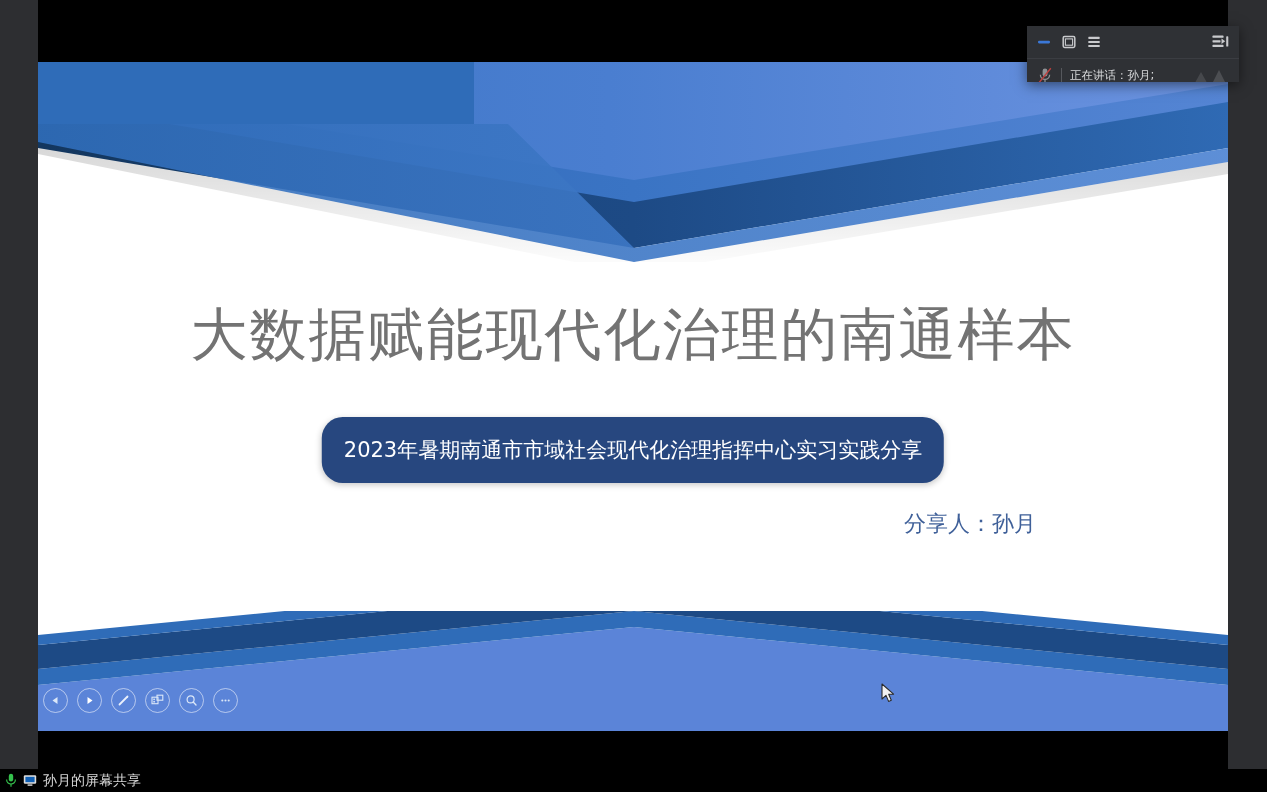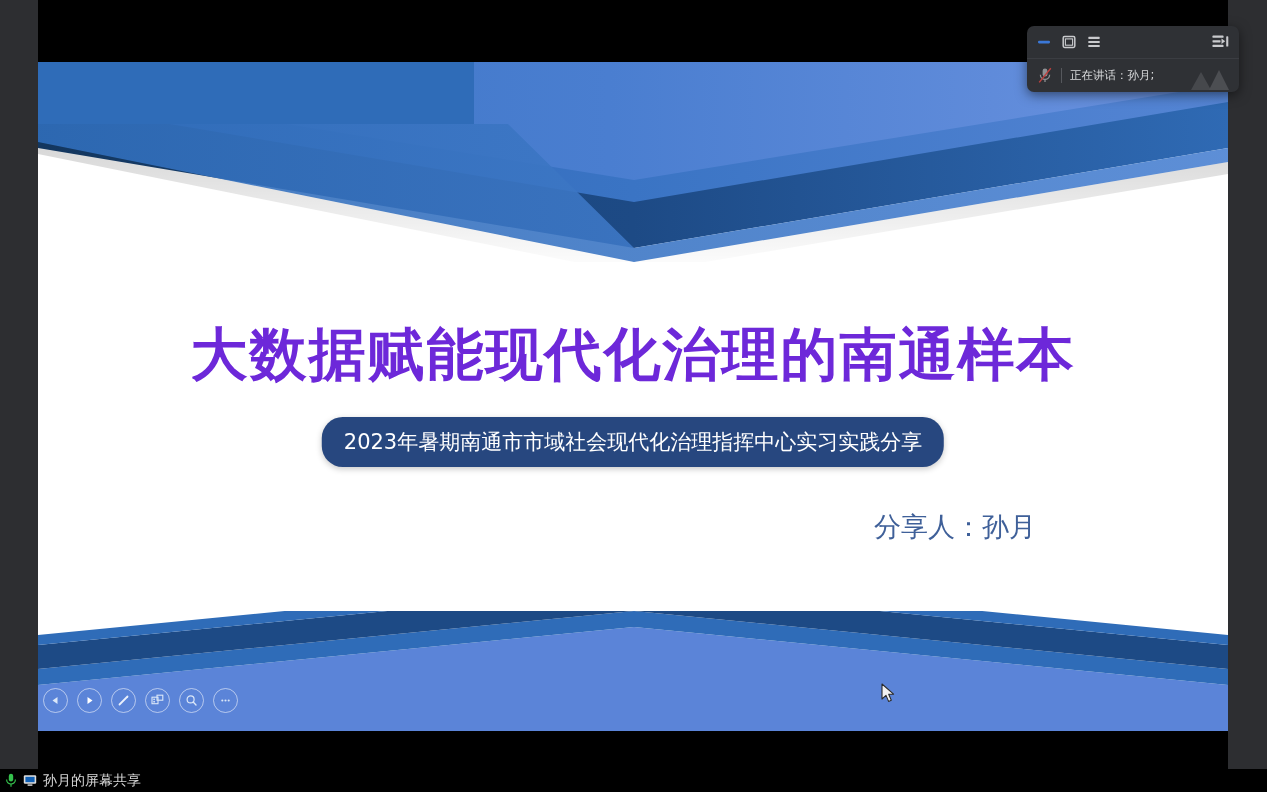--- a/index.html
+++ b/index.html
@@ -62,51 +62,50 @@
 
   
   #slide-title {
     position: absolute;
     left: 0;
     right: 0;
     top: 235px;
     text-align: center;
     font-family: "DejaVu Sans", "Liberation Sans", sans-serif;
     font-size: 57px;
-    font-weight: 700;
+    font-weight: 400;
     letter-spacing: 2px;
-    color: #6d28d9;
-    white-space: nowrap;
-    margin-top: 20px;
+    color: #737373;
+    white-space: nowrap;
   }
 
   #subtitle-pill {
     position: absolute;
     left: 50%;
     transform: translateX(-50%);
     top: 355px;
     height: 42px;
     line-height: 42px;
-    padding: 4px 22px;
+    padding: 12px 22px;
     border-radius: 21px;
     background: #27477f;
     color: #ffffff;
     font-family: "DejaVu Sans", "Liberation Sans", sans-serif;
     font-size: 21px;
     white-space: nowrap;
     box-shadow: 0 2px 6px rgba(0,0,0,.22);
   }
 
   #presenter {
     position: absolute;
     right: 192px;
     top: 447px;
     color: #3f6099;
     font-family: "DejaVu Sans", "Liberation Sans", sans-serif;
-    font-size: 27px;
+    font-size: 22px;
     white-space: nowrap;
   }
 
   
   #pres-toolbar {
     position: absolute;
     left: 5px;
     bottom: 18px;
     display: flex;
     gap: 9px;
@@ -135,23 +134,23 @@
     z-index: 8;
     pointer-events: none;
   }
 
   
   #zoom-bar {
     position: absolute;
     left: 1027px;
     top: 26px;
     width: 212px;
-    height: 66px;
+    height: 56px;
     background: #2f3135;
-    border-radius: 7px;
+    border-radius: 0;
     box-shadow: 0 3px 12px rgba(0,0,0,.5);
     overflow: hidden;
     z-index: 10;
   }
   #zoom-bar-top {
     position: relative;
     height: 32px;
     border-bottom: 1px solid #3b3d42;
     display: flex;
     align-items: center;

